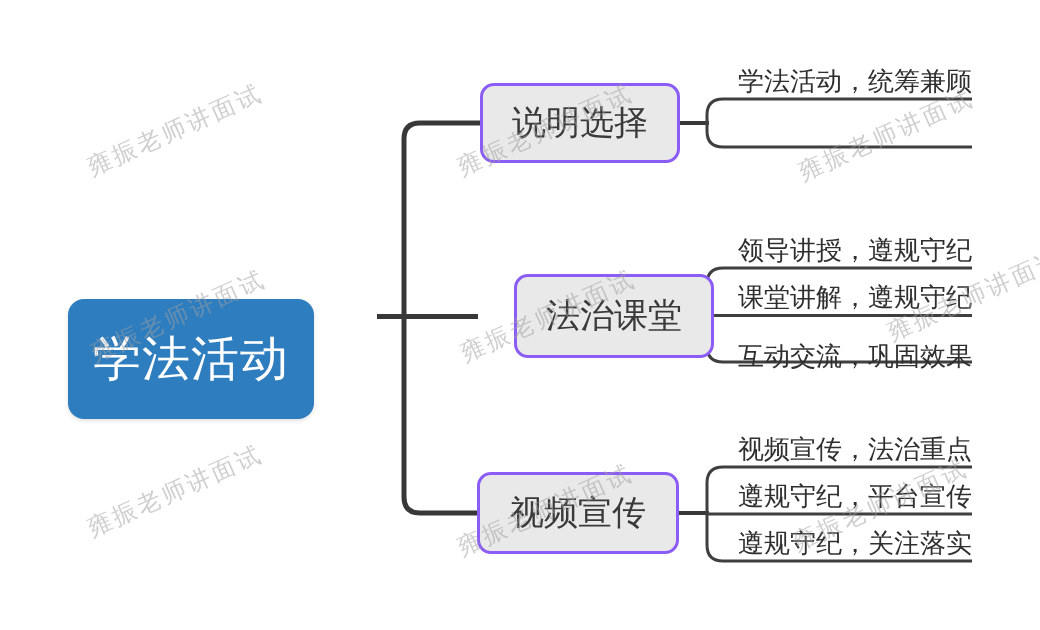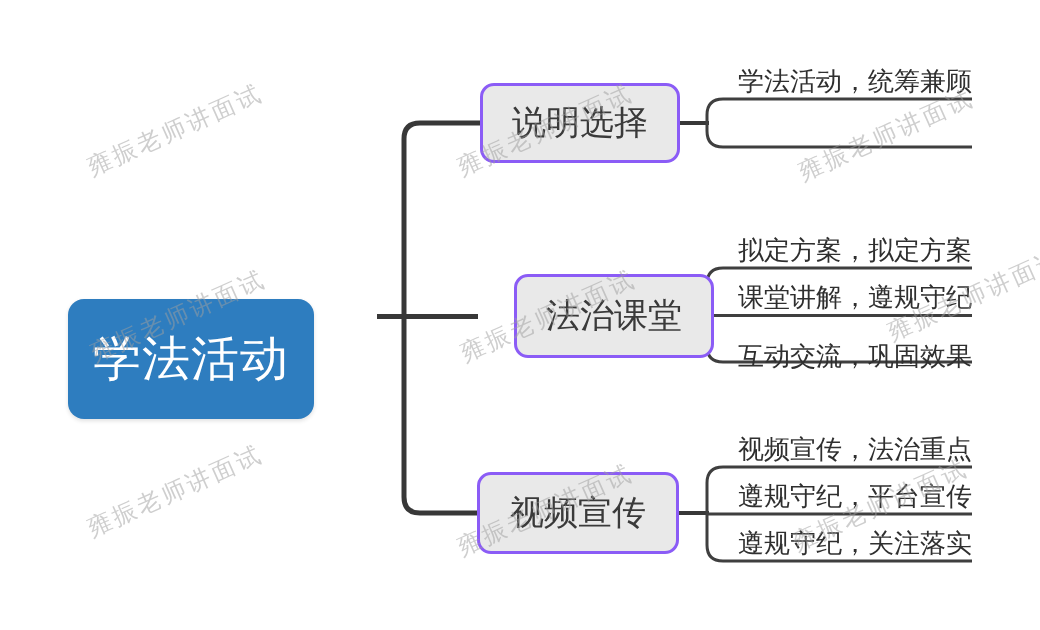--- a/index.html
+++ b/index.html
@@ -106,21 +106,21 @@
   </div>
   <div class="branch-node" id="branch-2">
     <span>法治课堂</span>
   </div>
   <div class="branch-node" id="branch-3">
     <span>视频宣传</span>
   </div>
 
   <div class="leaf-text" style="top:68px">学法活动，统筹兼顾</div>
 
-  <div class="leaf-text" style="top:237px">拟定方案，拟定方案</div>
+  <div class="leaf-text" style="top:237px">领导讲授，遵规守纪</div>
   <div class="leaf-text" style="top:284px">课堂讲解，遵规守纪</div>
   <div class="leaf-text" style="top:343px">互动交流，巩固效果</div>
 
   <div class="leaf-text" style="top:436px">视频宣传，法治重点</div>
   <div class="leaf-text" style="top:483px">遵规守纪，平台宣传</div>
   <div class="leaf-text" style="top:530px">遵规守纪，关注落实</div>
 
   <div class="watermark" style="left:175px; top:130px">雍振老师讲面试</div>
   <div class="watermark" style="left:545px; top:130px">雍振老师讲面试</div>
   <div class="watermark" style="left:886px; top:135px">雍振老师讲面试</div>

